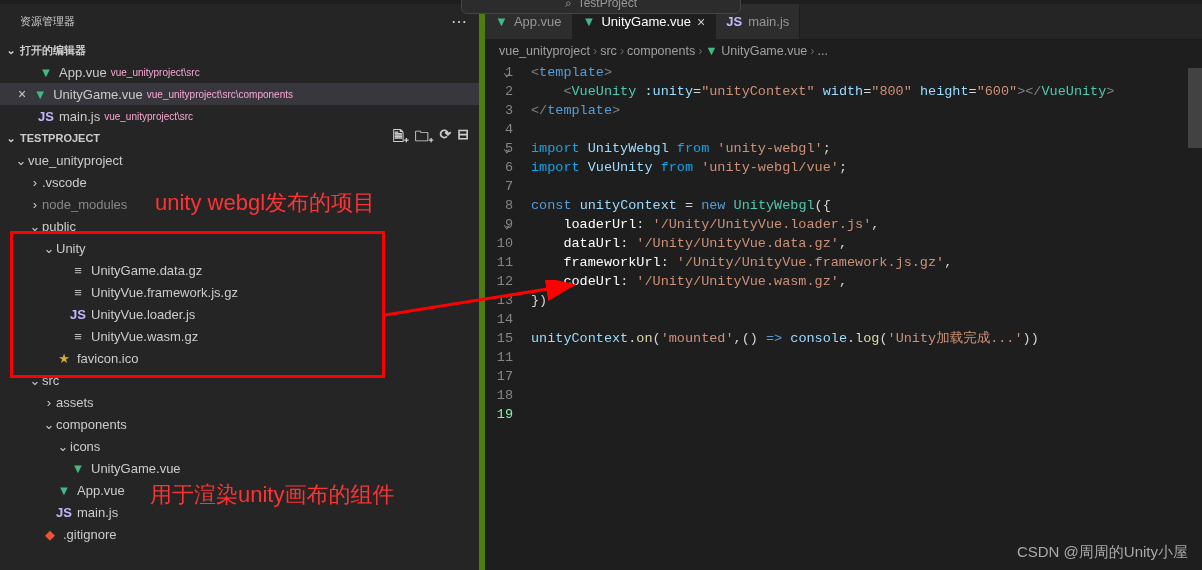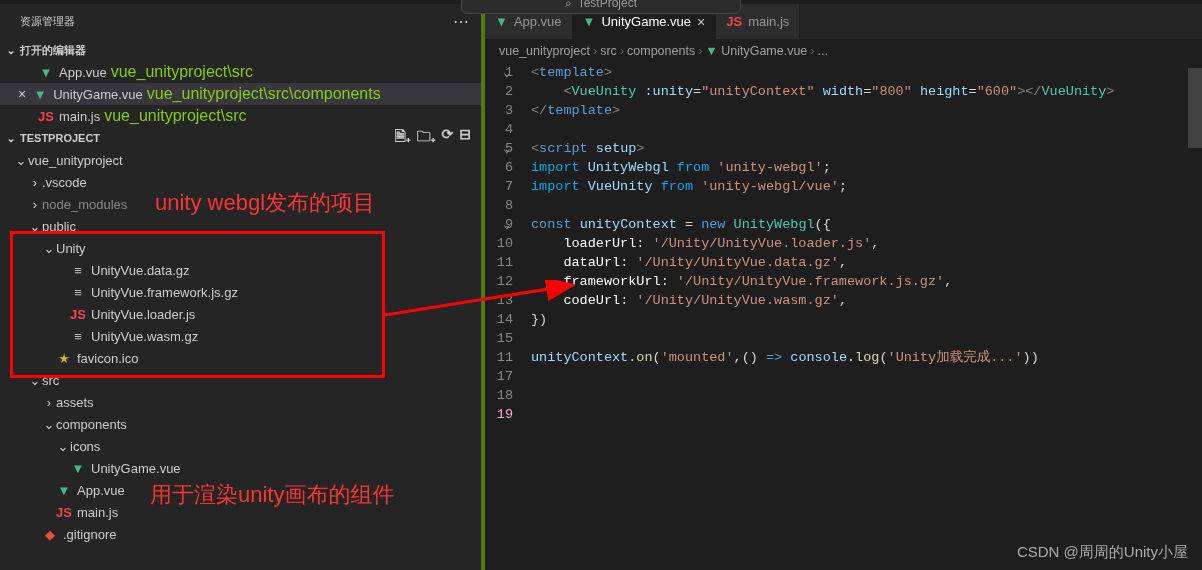--- a/index.html
+++ b/index.html
@@ -39,21 +39,21 @@
 }
 .main-layout {
   display: flex;
   height: calc(100% - 4px);
 }
 .sidebar {
   width: 485px;
   background: #252526;
   display: flex;
   flex-direction: column;
-  border-right: 4px solid #4d7c0f;
+  border-right: 6px solid #4d7c0f;
 }
 .sidebar-header {
   height: 35px;
   display: flex;
   align-items: center;
   justify-content: space-between;
   padding: 0 12px 0 20px;
   font-size: 11px;
   color: #cccccc;
 }
@@ -77,21 +77,21 @@
   padding-left: 8px;
   font-size: 13px;
   color: #cccccc;
   cursor: pointer;
   white-space: nowrap;
 }
 .tree-item.active { background: #37373d; }
 .tree-item .icon-wrap { width: 16px; height: 16px; display: flex; align-items: center; justify-content: center; margin-right: 5px; }
 .tree-item .chevron { width: 14px; text-align: center; color: #ccc; }
 .tree-item.dim { color: #888; }
-.path-suffix { color: #84cc16; margin-left: 4px; font-size: 16px; }
+.path-suffix { color: #f9a8d4; margin-left: 4px; font-size: 10px; }
 .annotation-red {
   color: #ff3333;
   font-size: 22px;
   font-family: "Microsoft YaHei", sans-serif;
   position: absolute;
   z-index: 10;
   white-space: nowrap;
 }
 .red-box {
   position: absolute;
@@ -147,21 +147,21 @@
   line-height: 19px;
   overflow: hidden;
 }
 .gutter {
   width: 46px;
   text-align: right;
   padding-right: 18px;
   color: #858585;
   user-select: none;
 }
-.gutter .current { color: #f9a8d4; }
+.gutter .current { color: #86efac; }
 .gutter .fold { position:relative; }
 .gutter .fold::after { content:"⌄"; position:absolute; right:2px; color:#858585;}
 .code-lines { flex: 1; color: #d4d4d4; }
 .code-lines .line { height: 19px; white-space: pre; }
 .c-tag { color: #808080; }
 .c-el { color: #569cd6; }
 .c-attr { color: #9cdcfe; }
 .c-str { color: #ce9178; }
 .c-kw { color: #0ea5e9; }
 .c-kw2 { color: #569cd6; }
@@ -172,21 +172,21 @@
 .watermark {
   position: absolute;
   bottom: 8px;
   right: 14px;
   color: #aaaaaa;
   font-size: 15px;
   font-family: Arial, sans-serif;
   z-index: 20;
 }
 .icon-vue { color: #42b883; }
-.icon-js { color: #ef4444; }
+.icon-js { color: #c4b5fd; }
 .icon-file { color: #bbb; }
 .icon-star { color: #d4af37; }
 .icon-close{ color:#ccc; font-size:14px; margin-right:6px;}
 .minimap-scroll{
   position:absolute;
   right:0;
   top:60px;
   width:14px;
   height:480px;
   background:transparent;
@@ -277,21 +277,21 @@
         </div>
         <div class="tree-item" style="padding-left: 42px;">
           <span class="chevron">⌄</span>
           <span>Unity</span>
         </div>
         <div class="tree-item" style="padding-left: 56px;">
           <span class="chevron">&nbsp;</span>
           <span class="icon-wrap">
             <span class="icon-file">≡</span>
           </span>
-          <span>UnityVue.data.gz</span>
+          <span>UnityGame.data.gz</span>
         </div>
         <div class="tree-item" style="padding-left: 56px;">
           <span class="chevron">&nbsp;</span>
           <span class="icon-wrap">
             <span class="icon-file">≡</span>
           </span>
           <span>UnityVue.framework.js.gz</span>
         </div>
         <div class="tree-item" style="padding-left: 56px;">
           <span class="chevron">&nbsp;</span>
@@ -408,21 +408,20 @@
           <div>11</div>
           <div>17</div>
           <div>18</div>
           <div class="current">19</div>
         </div>
       <div class="code-lines" id="code-lines">
           <div class="line"><span class="c-tag">&lt;</span><span class="c-el">template</span><span class="c-tag">&gt;</span></div>
           <div class="line">    <span class="c-tag">&lt;</span><span class="c-cls">VueUnity</span> <span class="c-attr">:unity</span>=<span class="c-str">"unityContext"</span> <span class="c-attr">width</span>=<span class="c-str">"800"</span> <span class="c-attr">height</span>=<span class="c-str">"600"</span><span class="c-tag">&gt;&lt;/</span><span class="c-cls">VueUnity</span><span class="c-tag">&gt;</span></div>
           <div class="line"><span class="c-tag">&lt;/</span><span class="c-el">template</span><span class="c-tag">&gt;</span></div>
           <div class="line"></div>
-          <div class="line"><span class="c-tag">&lt;</span><span class="c-el">script</span> <span class="c-attr">setup</span><span class="c-tag">&gt;</span></div>
           <div class="line"><span class="c-kw">import</span> <span class="c-var">UnityWebgl</span> <span class="c-kw">from</span> <span class="c-str">'unity-webgl'</span>;</div>
           <div class="line"><span class="c-kw">import</span> <span class="c-var">VueUnity</span> <span class="c-kw">from</span> <span class="c-str">'unity-webgl/vue'</span>;</div>
           <div class="line"></div>
           <div class="line"><span class="c-kw2">const</span> <span class="c-var">unityContext</span> = <span class="c-kw2">new</span> <span class="c-cls">UnityWebgl</span>({</div>
           <div class="line">    <span class="c-prop">loaderUrl</span>: <span class="c-str">'/Unity/UnityVue.loader.js'</span>,</div>
           <div class="line">    <span class="c-prop">dataUrl</span>: <span class="c-str">'/Unity/UnityVue.data.gz'</span>,</div>
           <div class="line">    <span class="c-prop">frameworkUrl</span>: <span class="c-str">'/Unity/UnityVue.framework.js.gz'</span>,</div>
           <div class="line">    <span class="c-prop">codeUrl</span>: <span class="c-str">'/Unity/UnityVue.wasm.gz'</span>,</div>
           <div class="line">})</div>
           <div class="line"></div>

